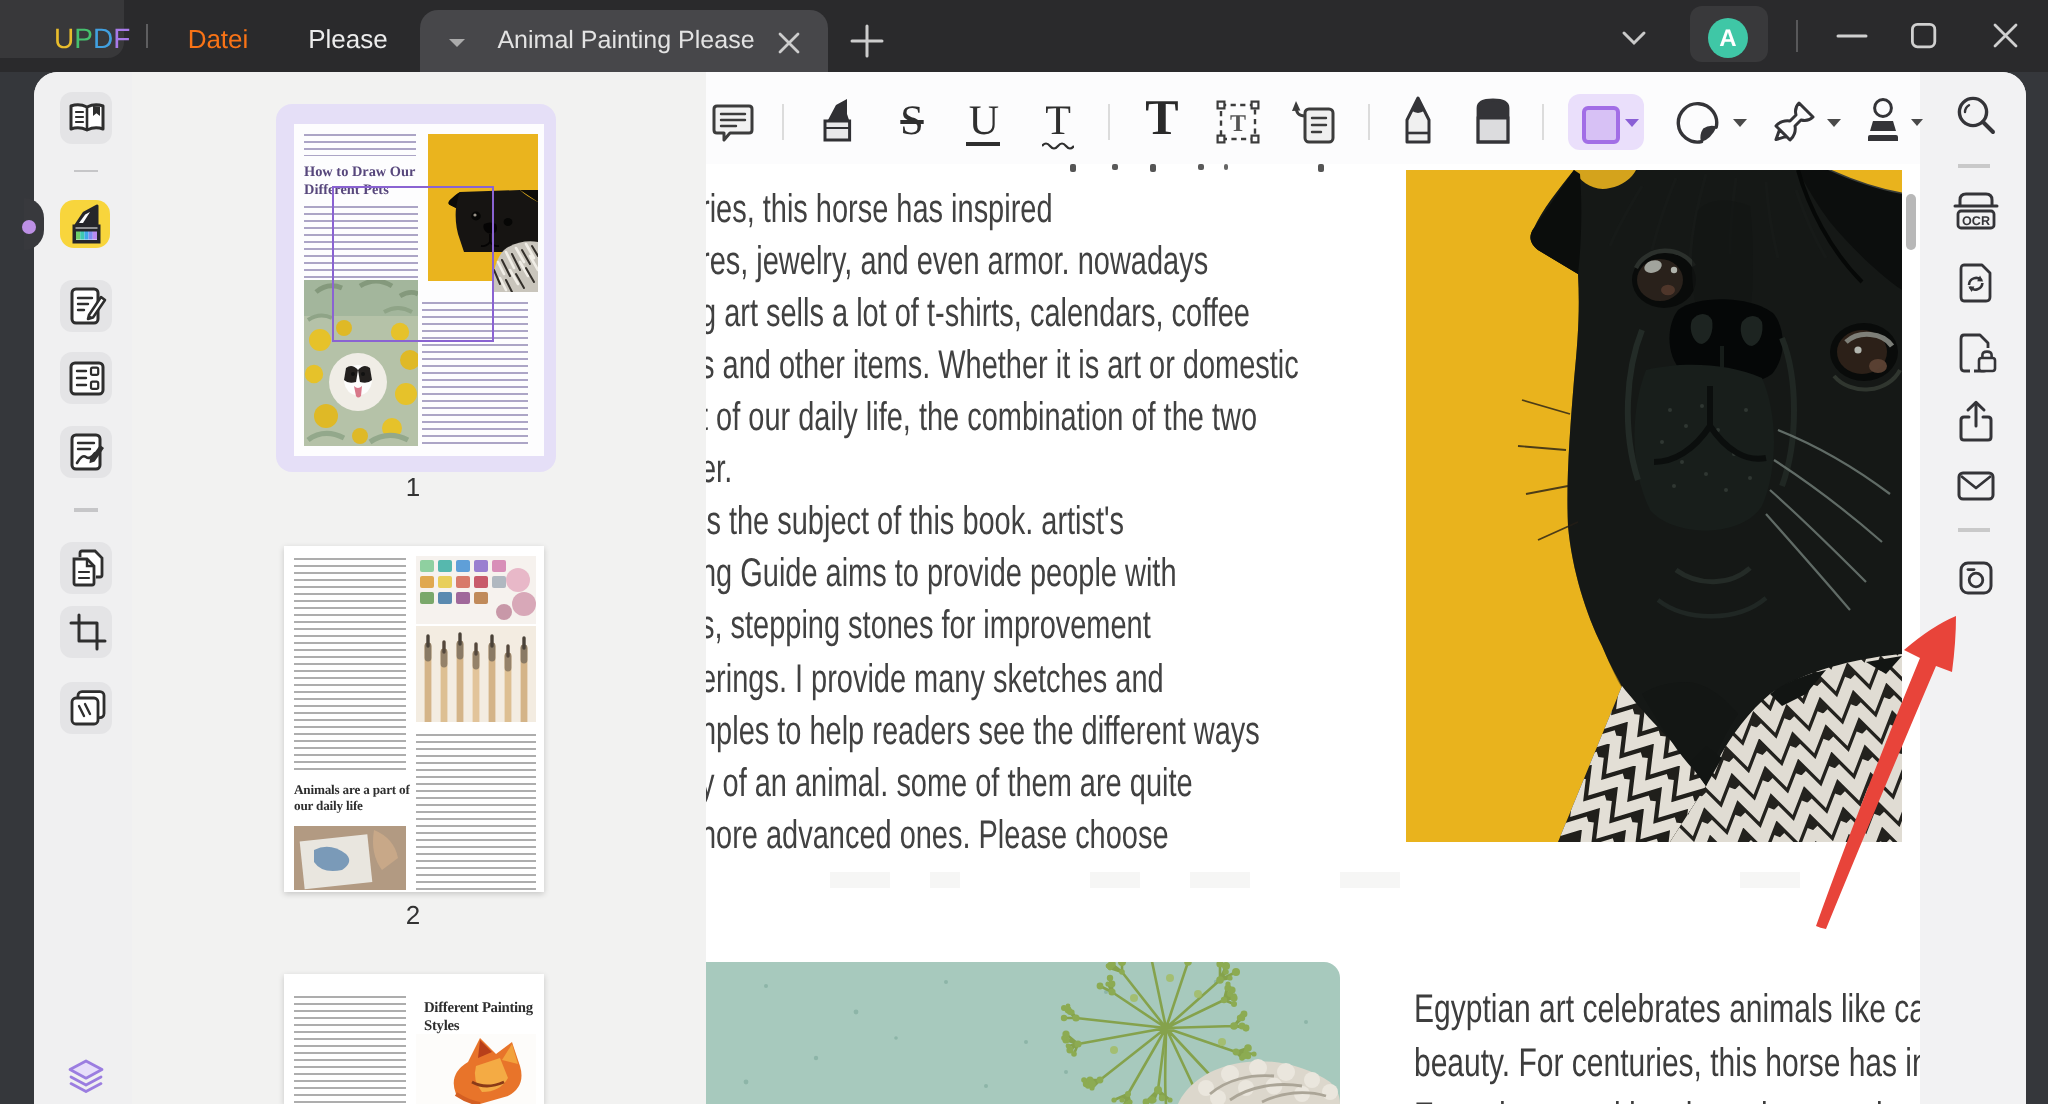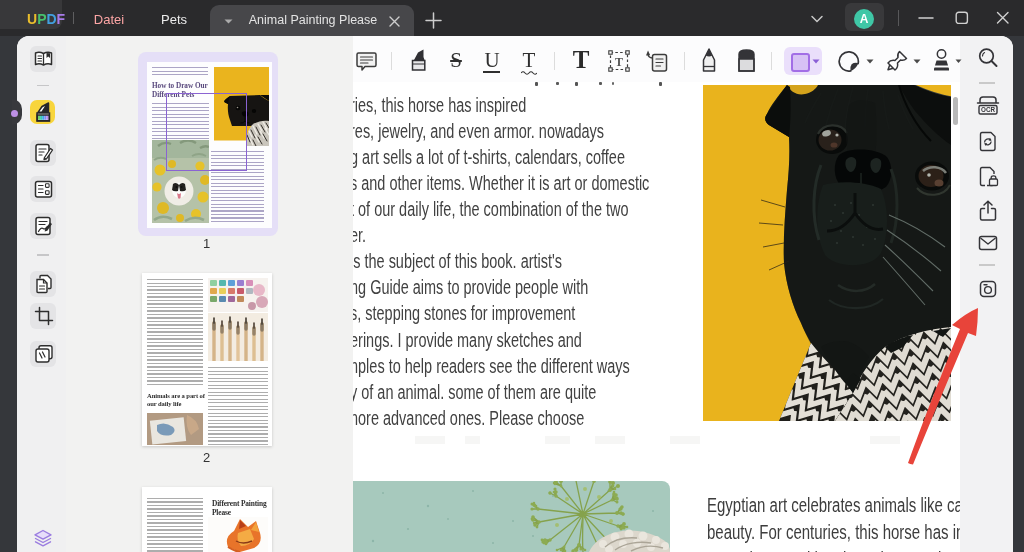--- a/index.html
+++ b/index.html
@@ -1,22 +1,22 @@
 <!DOCTYPE html>
 <html><head>
 <meta charset="utf-8">
 <style>
   html,body{margin:0;padding:0;}
   body{width:1024px;height:552px;position:relative;overflow:hidden;
        background:#35373b;font-family:"Liberation Sans",sans-serif;}
   .abs{position:absolute;}
   #titlebar{left:0;top:0;width:1024px;height:36px;background:#2a2a2c;}
   #tl-corner{left:0;top:0;width:62px;height:29px;background:#38383a;border-radius:0 0 8px 0;}
-  #logo{left:27px;top:11px;font-size:14px;font-weight:bold;letter-spacing:0;}
-  #menu-datei{left:88px;top:12px;width:42px;text-align:center;color:#fca5a5;font-size:13px;}
+  #logo{left:27px;top:11px;font-size:14px;font-weight:normal;letter-spacing:0;}
+  #menu-datei{left:88px;top:12px;width:42px;text-align:center;color:#f97316;font-size:13px;}
   #menu-hilfe{left:153px;top:12px;width:42px;text-align:center;color:#ececec;font-size:13px;}
   .vsep-dark{width:1px;background:#5e5e60;}
   #tab{left:210px;top:5px;width:204px;height:31px;background:#47474a;border-radius:9px 9px 0 0;}
   #tabtitle{left:248px;top:13px;width:130px;text-align:center;color:#e3e3e3;font-size:12.5px;}
   #panel{left:17px;top:36px;width:996px;height:516px;background:#ffffff;border-radius:12px 12px 0 0;overflow:hidden;}
   #iconbar{left:0;top:0;width:49px;height:516px;background:#f0f0f1;}
   #thumbs{left:49px;top:0;width:287px;height:516px;background:#f2f2f1;}
   #toolbar{left:336px;top:0;width:607px;height:46px;background:#fcfcfd;border-bottom:1px solid #ececec;}
   #rightbar{left:943px;top:0;width:53px;height:516px;background:#f2f2f3;}
   #docarea{left:336px;top:46px;width:607px;height:470px;background:#ffffff;overflow:hidden;}
@@ -25,21 +25,21 @@
   .mini-lines{background:repeating-linear-gradient(to bottom,#adadad 0px,#adadad 1.2px,transparent 1.2px,transparent 3.5px);}
   .mini-lines-p{background:repeating-linear-gradient(to bottom,#aca5c6 0px,#aca5c6 1.2px,transparent 1.2px,transparent 3.5px);}
 </style>
 </head>
 <body>
 <div class="abs" id="titlebar"></div>
 <div class="abs" id="tl-corner"></div>
 <div class="abs" id="logo"><span style="color:#e9bd2c">U</span><span style="color:#46c06e">P</span><span style="color:#41a0e0">D</span><span style="color:#a87ae9">F</span></div>
 <div class="abs vsep-dark" style="left:73px;top:12px;height:12px;"></div>
 <div class="abs" id="menu-datei">Datei</div>
-<div class="abs" id="menu-hilfe">Pets</div>
+<div class="abs" id="menu-hilfe">Please</div>
 <div class="abs" id="tab"></div>
 <div class="abs" id="tabtitle">Animal Painting Please</div>
 <svg class="abs" style="left:223px;top:18px" width="11" height="7">
     <path d="M1.5,1.5 L5.5,5.5 L9.5,1.5 Z" fill="#ababab"></path>
   </svg>
 <svg class="abs" style="left:388px;top:15px" width="13" height="13">
     <path d="M2,2 L11,11 M11,2 L2,11" stroke="#cdcdcd" stroke-width="1.4" stroke-linecap="round"></path>
   </svg>
 <svg class="abs" style="left:425px;top:12px" width="17" height="17">
     <path d="M8.5,1 L8.5,16 M1,8.5 L16,8.5" stroke="#cdcdcd" stroke-width="1.5" stroke-linecap="round"></path>
@@ -259,21 +259,21 @@
     <rect width="56" height="32" fill="#b29a82"></rect>
     <rect x="4" y="6" width="34" height="24" fill="#e9e6df" transform="rotate(-6 20 18)"></rect>
     <path d="M10,12 Q18,8 26,14 Q30,18 24,22 Q14,24 10,18 Z" fill="#7a9ab8"></path>
     <path d="M40,2 Q50,6 52,16 L44,22 Q38,14 40,2 Z" fill="#c8a888"></path>
   </svg>
   <div class="abs mini-lines" style="left:208px;top:367px;width:60px;height:78px;"></div>
   <div class="abs" style="left:140px;top:450px;width:133px;text-align:center;color:#333;font-size:13px;">2</div>
 
   <div class="abs" style="left:142px;top:487px;width:130px;height:65px;background:#fff;box-shadow:0 1px 3px rgba(0,0,0,0.18);"></div>
   <div class="abs mini-lines" style="left:147px;top:498px;width:56px;height:54px;"></div>
-  <div class="abs" style="left:212px;top:499px;width:66px;color:#2e2e2e;font-weight:bold;font-size:7.4px;line-height:9px;letter-spacing:-0.15px;font-family:'Liberation Serif',serif;">Different Painting Please</div>
+  <div class="abs" style="left:212px;top:499px;width:66px;color:#2e2e2e;font-weight:bold;font-size:7.4px;line-height:9px;letter-spacing:-0.15px;font-family:'Liberation Serif',serif;">Different Painting Styles</div>
   <svg class="abs" style="left:208px;top:517px" width="60" height="35" viewBox="0 0 60 35">
     <rect width="60" height="35" fill="#fdfcfa"></rect>
     <path d="M26,14 L32,2 L40,10 L48,4 L52,16 Q55,26 46,31 L32,35 L20,30 Q16,20 26,14 Z" fill="#e8742a"></path>
     <path d="M32,3 L38,9 L31,12 Z" fill="#b83f1a"></path>
     <path d="M48,5 L51,15 L43,13 Z" fill="#f2a23c"></path>
     <path d="M30,16 L42,12 L46,22 Q42,29 33,29 Q28,23 30,16 Z" fill="#f4ab44"></path>
     <path d="M28,24 Q35,28 44,24" stroke="#8a3a18" stroke-width="1.4" fill="none"></path>
     <path d="M20,30 Q26,34 32,35" stroke="#d45f22" stroke-width="2" fill="none"></path>
   </svg>
 </div>

